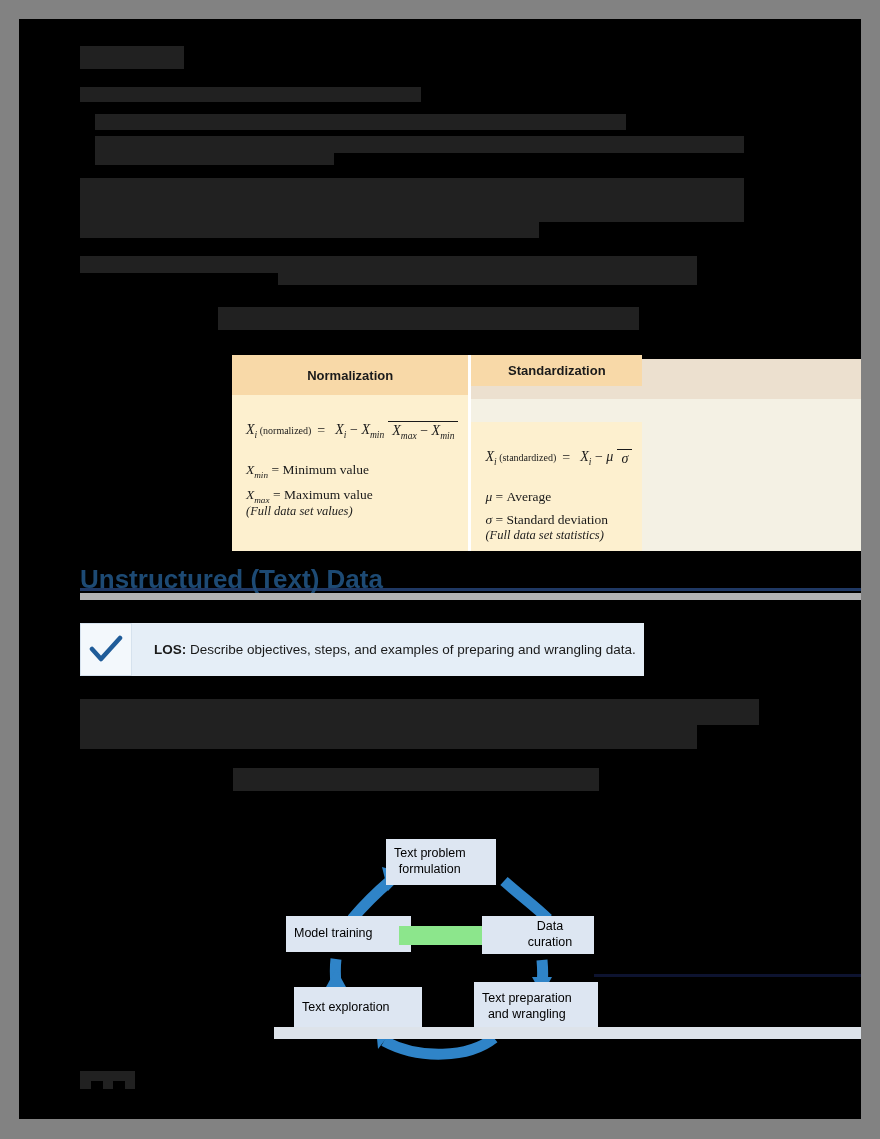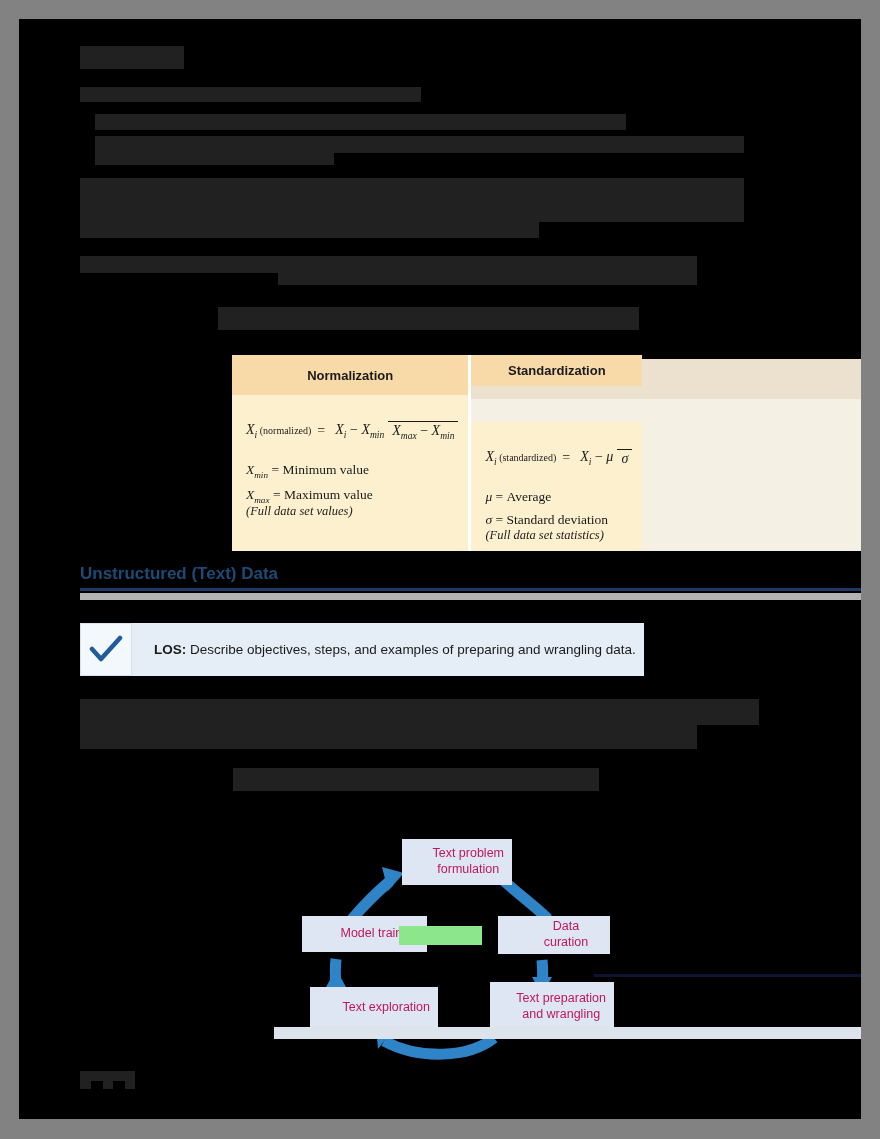--- a/index.html
+++ b/index.html
@@ -46,21 +46,21 @@
   #section-header {
     position: absolute;
     left: 61px;
     top: 545px;
     width: 781px;
     height: 40px;
   }
   #section-header-text {
     position: absolute;
     left: 0; top: 0;
-    font-size: 17px;
+    font-size: 26px;
     font-weight: bold;
     color: #1f4e79;
     letter-spacing: 0px;
     white-space: nowrap;
     filter: blur(0.6px);
     opacity: 0.96;
   }
   #section-rule-blue {
     position: absolute;
     left: 0;
@@ -206,30 +206,29 @@
   #cycle {
     position: absolute;
     left: 245px;
     top: 800px;
     width: 360px;
     height: 250px;
   }
   .node {
     position: absolute;
     background: #dde6f2;
-    color: #be185d;
+    color: #000000;
     font-size: 12.5px;
     line-height: 1.25;
     display: flex;
     align-items: center;
-    justify-content: flex-end;
+    justify-content: flex-start;
     text-align: center;
     padding: 6px 8px;
     box-sizing: border-box;
-    margin-left: 16px;
   }
   #node-top    { left: 122px; top: 20px;  width: 110px; height: 46px; }
   #node-right  { left: 218px; top: 97px;  width: 112px; height: 38px; padding-left: 32px; }
   #node-br     { left: 210px; top: 163px; width: 124px; height: 50px; }
   #node-bl     { left: 30px;  top: 168px; width: 128px; height: 42px; }
   #node-left   { left: 22px;  top: 97px;  width: 125px; height: 36px; }
   #node-center-highlight {
     position: absolute;
     left: 135px;
     top: 107px;

